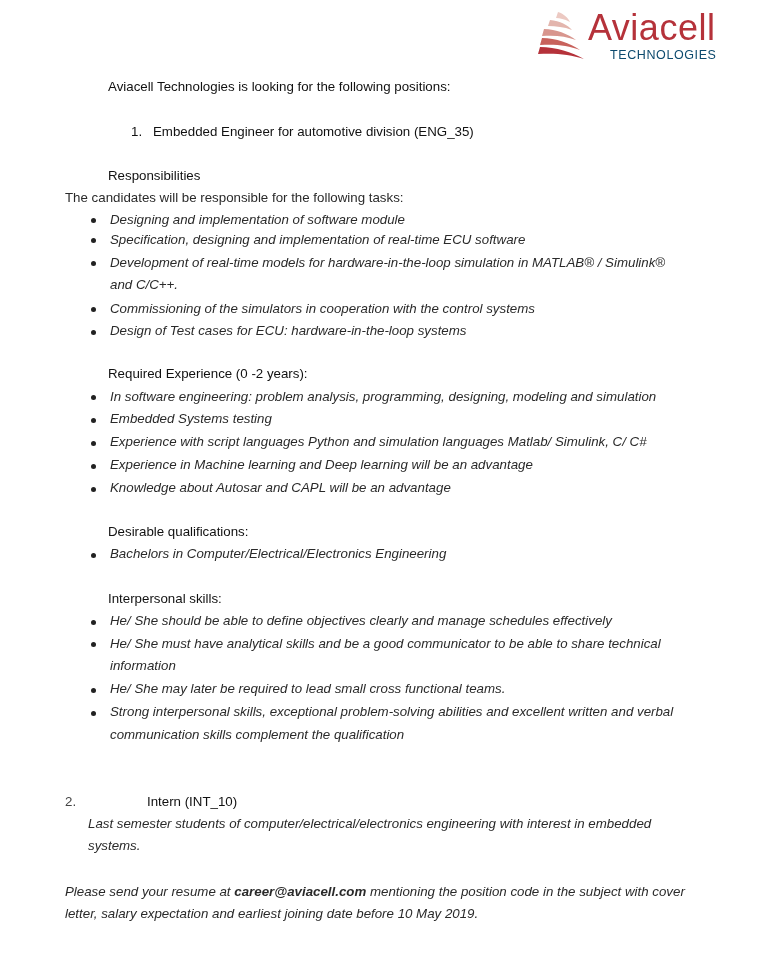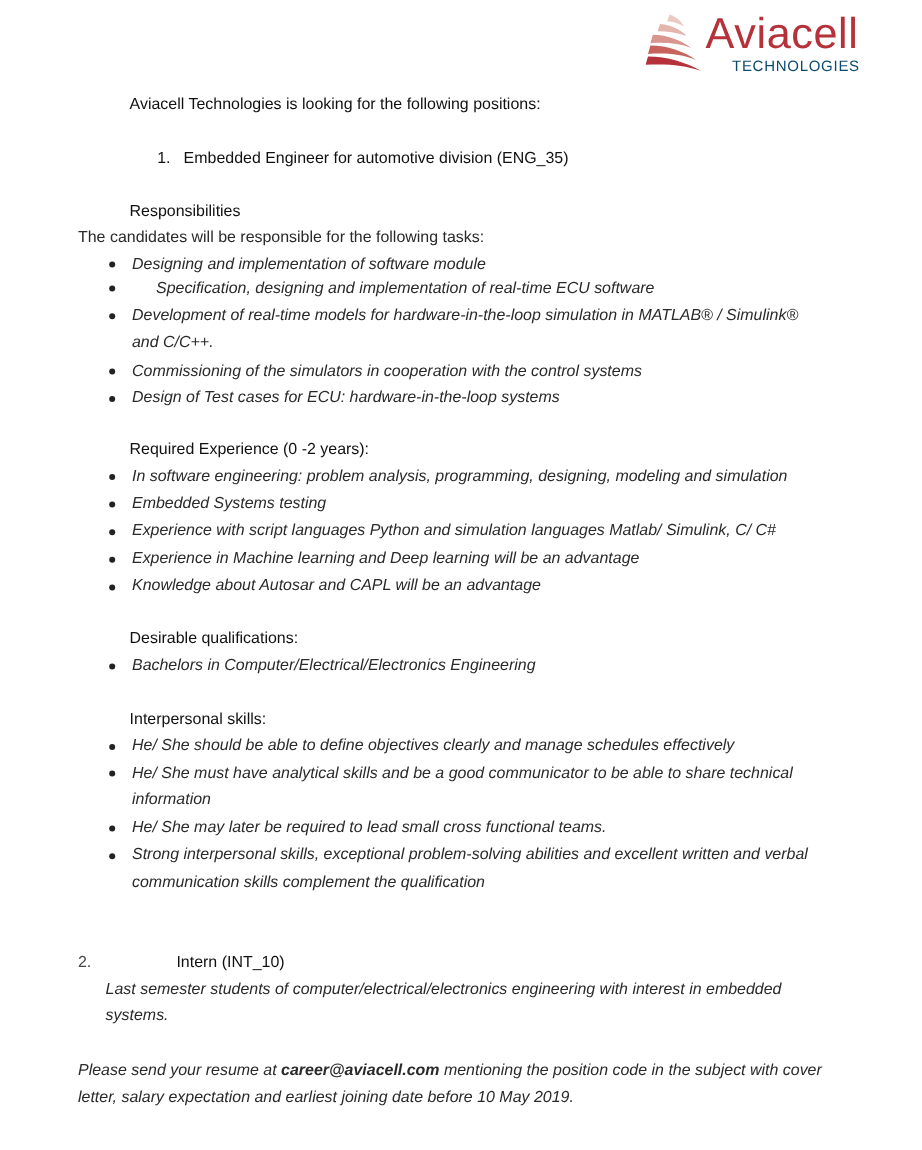--- a/index.html
+++ b/index.html
@@ -38,21 +38,21 @@
 <div class="txt head" style="left:88px; top:123px;">1.</div>
 <div class="txt head" style="left:110px; top:123px;">Embedded Engineer for automotive division (ENG_35)</div>
 
 <div class="txt head" style="left:65px; top:167px;">Responsibilities</div>
 <div class="txt" style="left:65px; top:189px;">The candidates will be responsible for the following tasks:</div>
 
 <div>
   <span class="bullet-dot" style="left:91px; top:218px;"></span>
   <div class="bullet-item" style="left:110px; top:209px;">Designing and implementation of software module</div>
   <span class="bullet-dot" style="left:91px; top:238px;"></span>
-  <div class="bullet-item" style="left:110px; top:229px;margin-left:20px;">Specification, designing and implementation of real-time ECU software</div>
+  <div class="bullet-item" style="left:110px; top:229px;">Specification, designing and implementation of real-time ECU software</div>
   <span class="bullet-dot" style="left:91px; top:261px;"></span>
   <div class="bullet-item" style="left:110px; top:252px;">Development of real-time models for hardware-in-the-loop simulation in MATLAB® / Simulink®</div>
   <div class="bullet-item" style="left:110px; top:274px;">and C/C++.</div>
   <span class="bullet-dot" style="left:91px; top:307px;"></span>
   <div class="bullet-item" style="left:110px; top:298px;">Commissioning of the simulators in cooperation with the control systems</div>
   <span class="bullet-dot" style="left:91px; top:330px;"></span>
   <div class="bullet-item" style="left:110px; top:320px;">Design of Test cases for ECU: hardware-in-the-loop systems</div>
 </div>
 
 <div class="txt head" style="left:65px; top:365px;">Required Experience (0 -2 years):</div>

